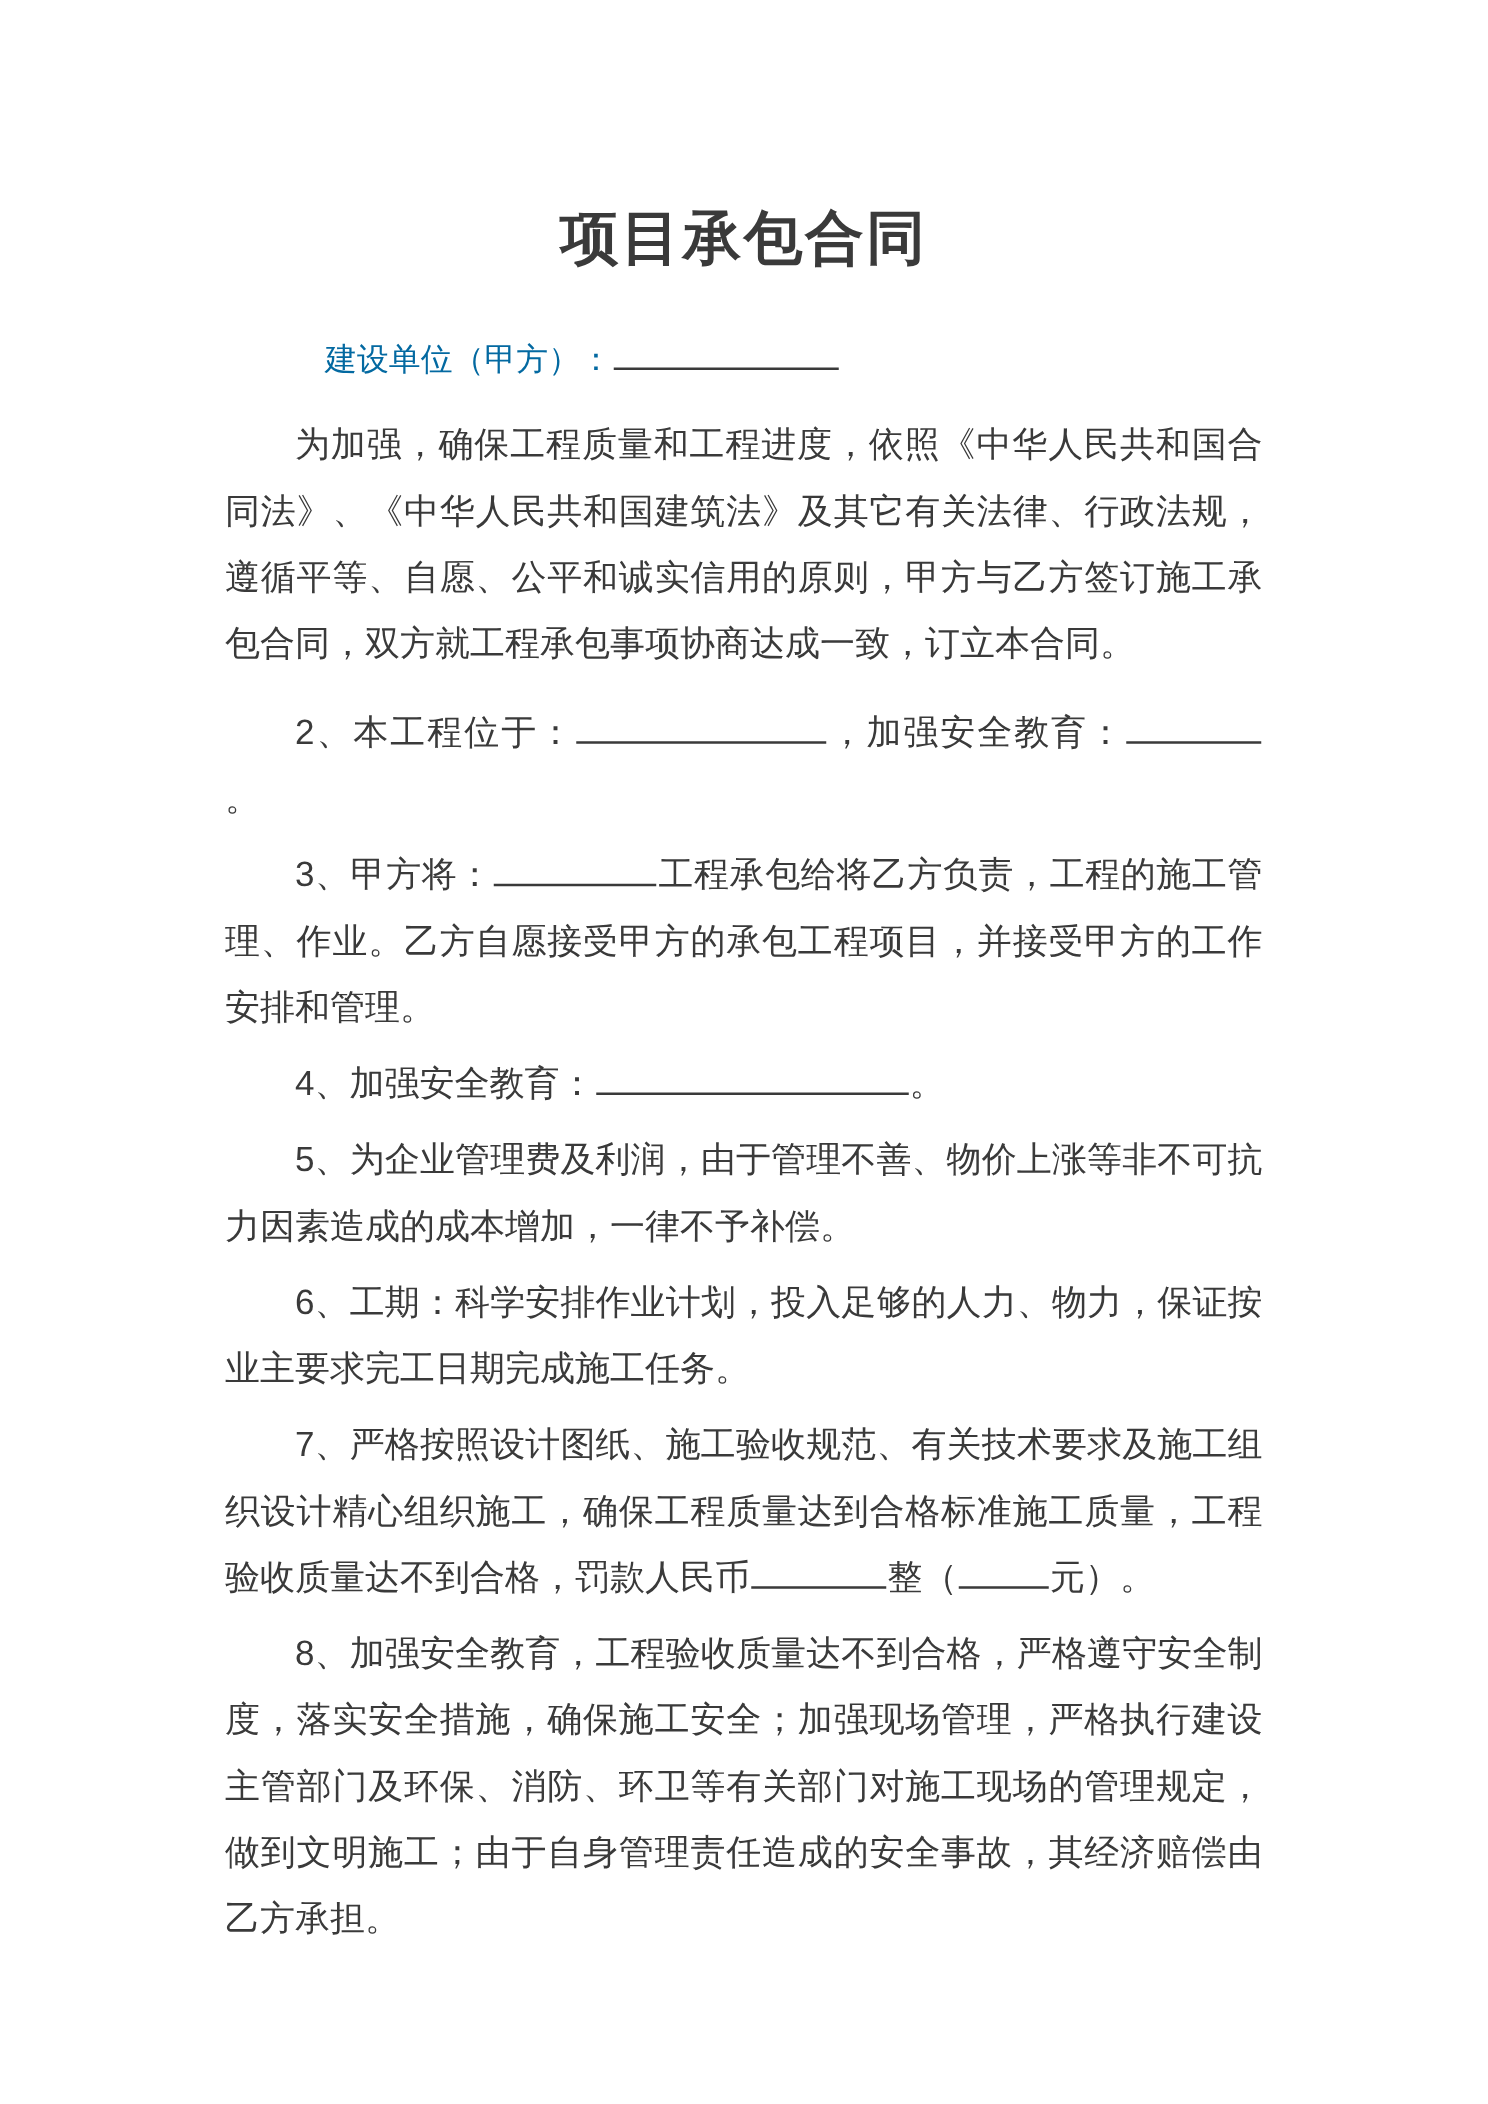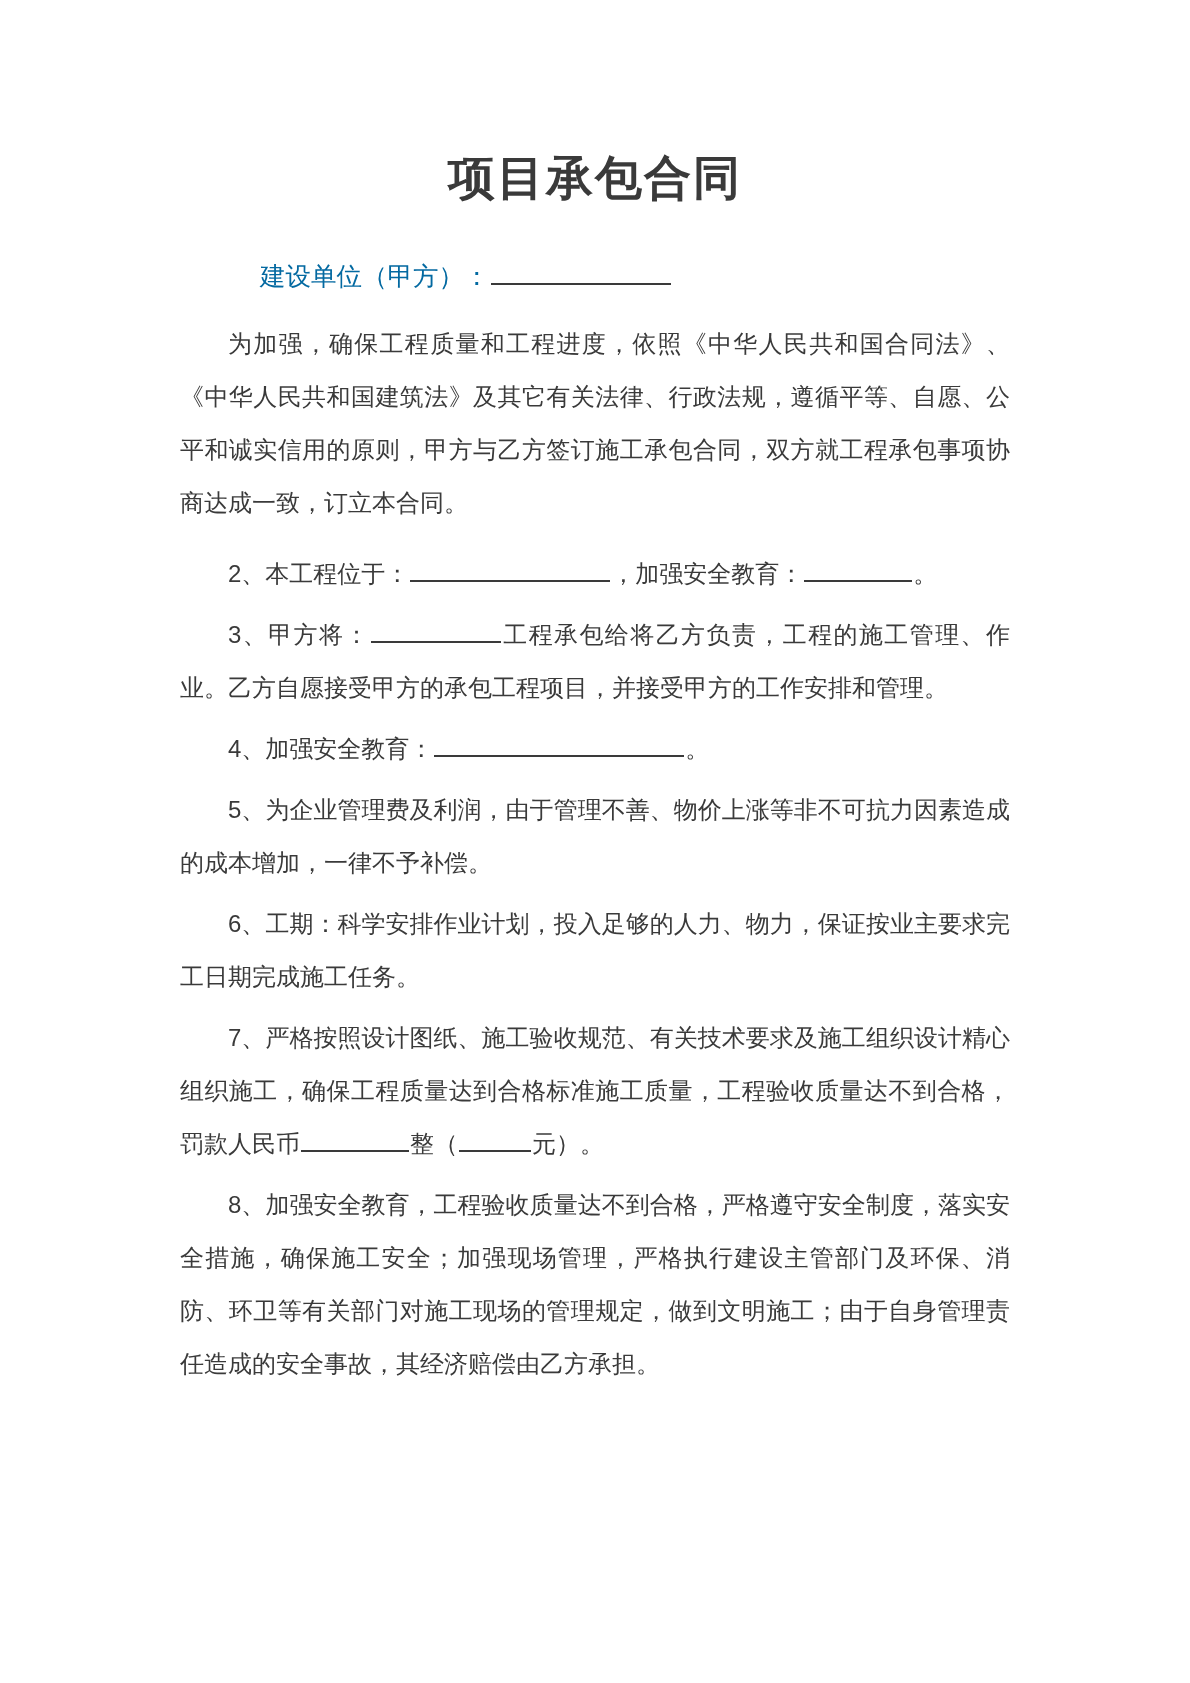--- a/index.html
+++ b/index.html
@@ -12,41 +12,41 @@
     height: 1683px;
     font-family: "Liberation Sans", "DejaVu Sans", sans-serif;
     color: #333333;
     -webkit-font-smoothing: antialiased;
   }
   .page {
     position: relative;
     width: 1190px;
     height: 1582px;
     box-sizing: border-box;
-    padding: 4px;
+    padding: 16px;
     background: #ffffff;
     overflow: hidden;
   }
   .doc-title {
     text-align: center;
     font-size: 47px;
     font-weight: bold;
     color: #3a3a3a;
     letter-spacing: 2px;
     margin: 0;
     padding-top: 145px;
     line-height: 1.25;
   }
   .body-block {
     margin: 0 auto;
     width: 830px;
     padding-top: 42px;
   }
   .para {
-    font-size: 24px;
+    font-size: 28px;
     line-height: 53px;
     color: #3a3a3a;
     margin: 0 0 8px 0;
     text-align: justify;
     text-justify: inter-ideograph;
     word-break: break-all;
   }
   .para.indent {
     text-indent: 2em;
   }

